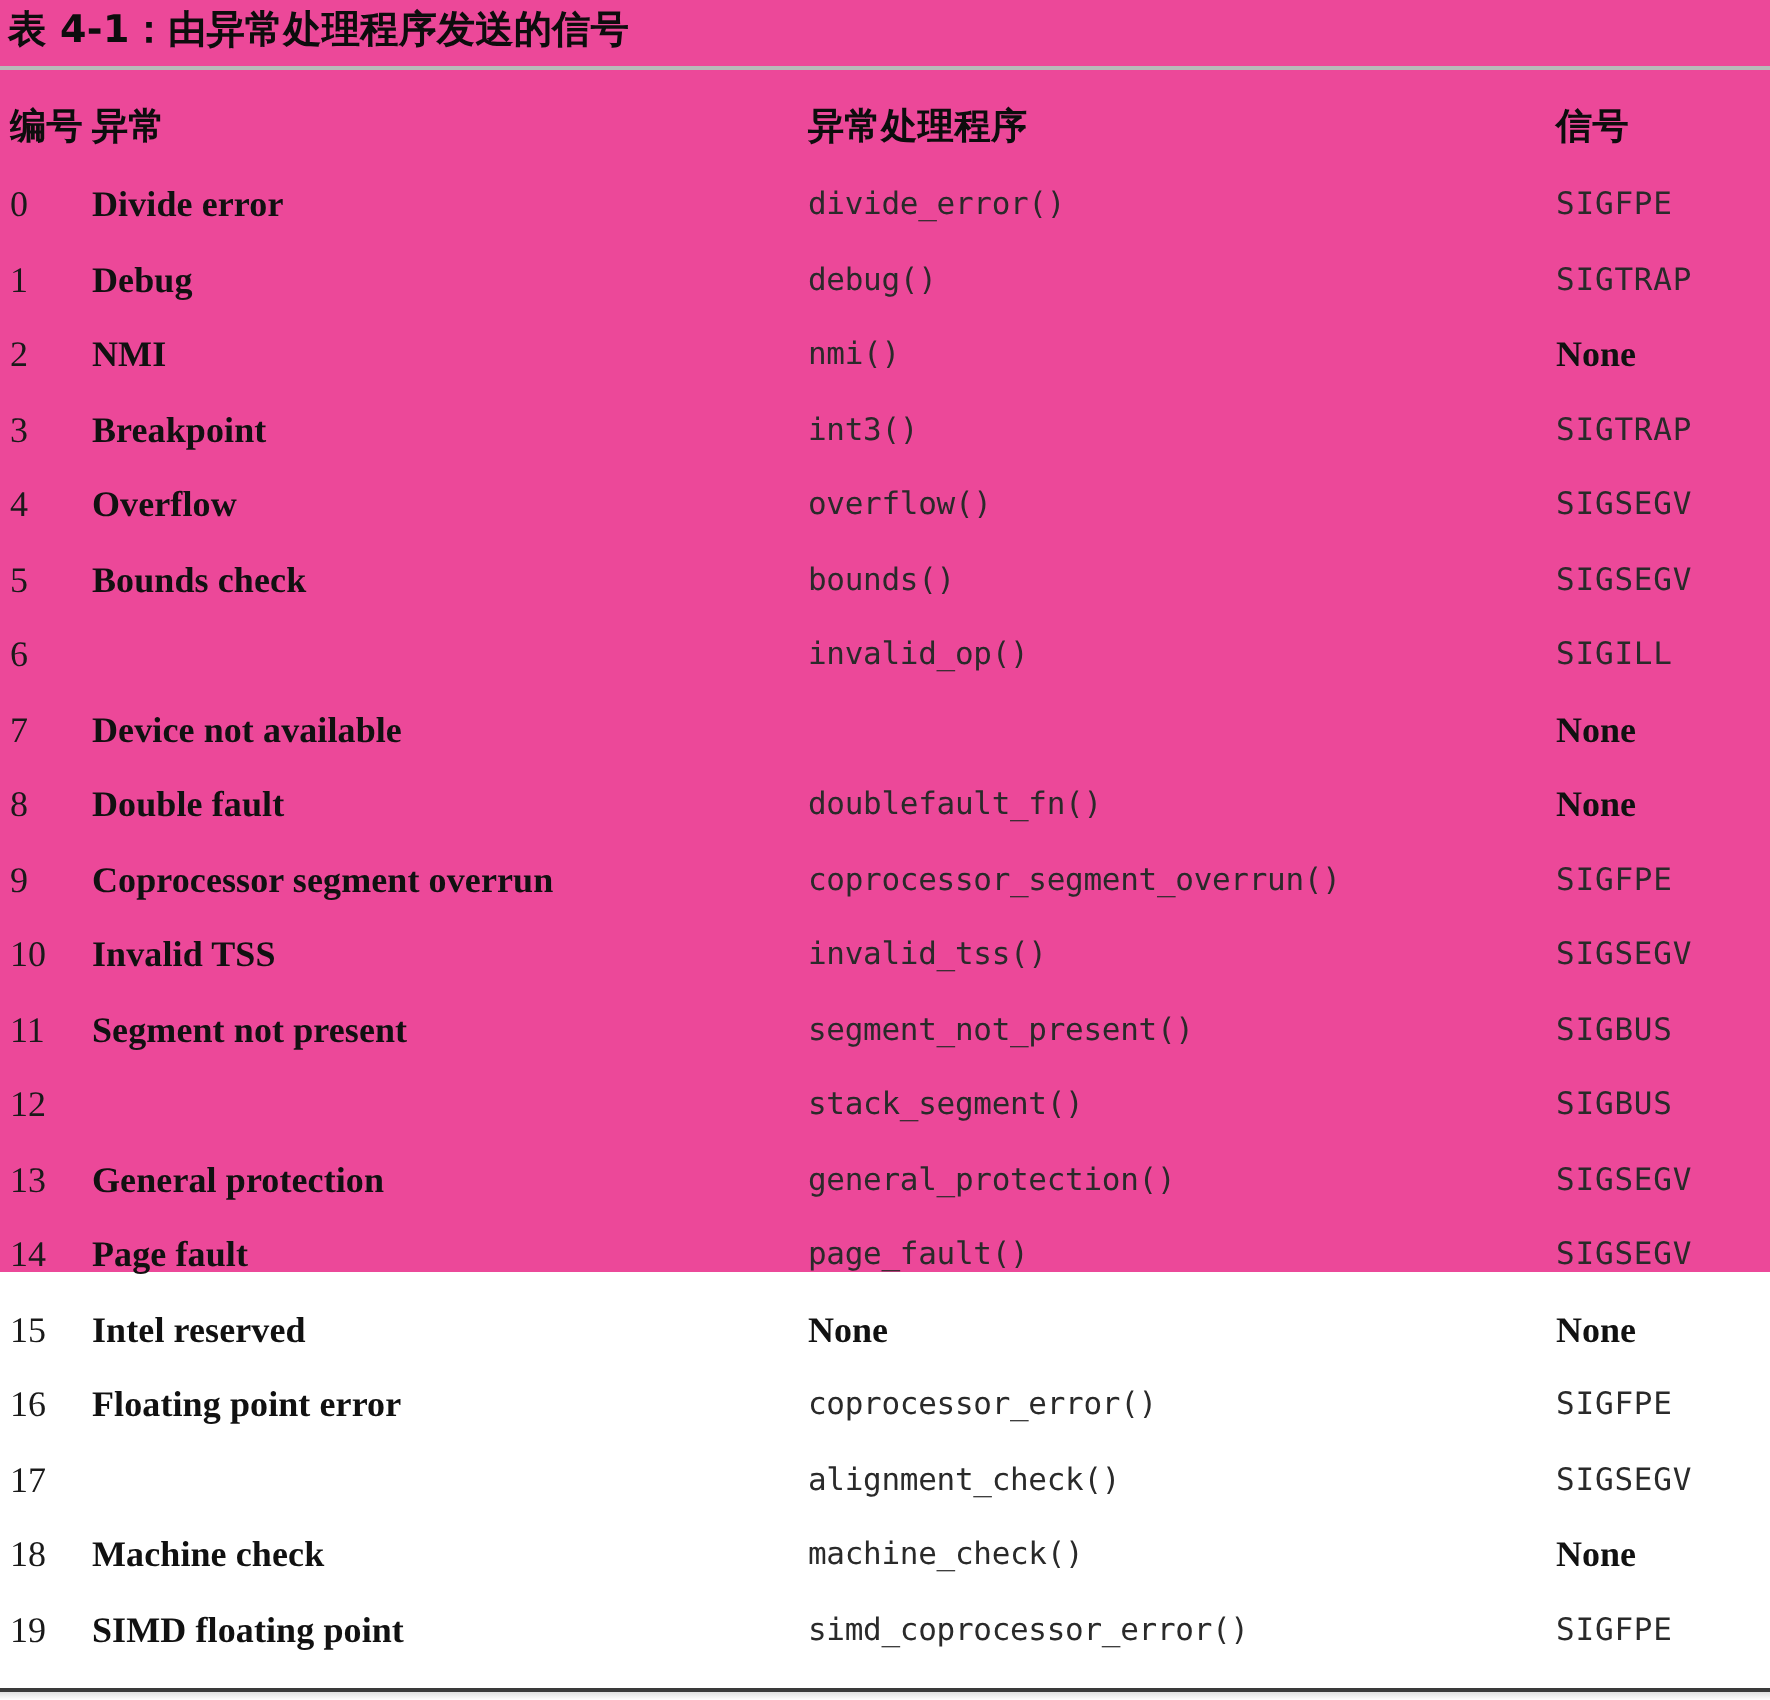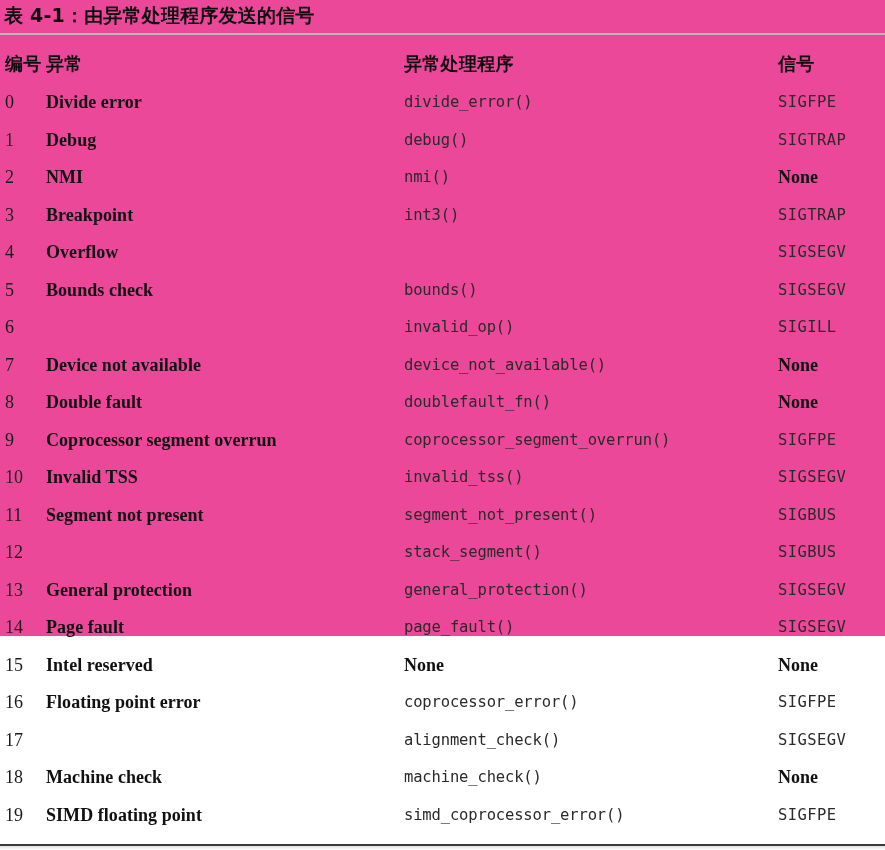--- a/index.html
+++ b/index.html
@@ -156,37 +156,37 @@
         </div>
         <div class="row row-body">
           <span class="cell c-num">3</span>
           <span class="cell c-exc">Breakpoint</span>
           <span class="cell c-hdl mono">int3()</span>
           <span class="cell c-sig mono">SIGTRAP</span>
         </div>
         <div class="row row-body">
           <span class="cell c-num">4</span>
           <span class="cell c-exc">Overflow</span>
+          <span class="cell c-hdl mono">overflow()</span>
           <span class="cell c-sig mono">SIGSEGV</span>
         </div>
         <div class="row row-body">
           <span class="cell c-num">5</span>
           <span class="cell c-exc">Bounds check</span>
           <span class="cell c-hdl mono">bounds()</span>
           <span class="cell c-sig mono">SIGSEGV</span>
         </div>
         <div class="row row-body">
           <span class="cell c-num">6</span>
           <span class="cell c-hdl mono">invalid_op()</span>
           <span class="cell c-sig mono">SIGILL</span>
         </div>
         <div class="row row-body">
           <span class="cell c-num">7</span>
           <span class="cell c-exc">Device not available</span>
-          <span class="cell c-hdl mono">device_not_available()</span>
           <span class="cell c-sig none">None</span>
         </div>
         <div class="row row-body">
           <span class="cell c-num">8</span>
           <span class="cell c-exc">Double fault</span>
           <span class="cell c-hdl mono">doublefault_fn()</span>
           <span class="cell c-sig none">None</span>
         </div>
         <div class="row row-body">
           <span class="cell c-num">9</span>

